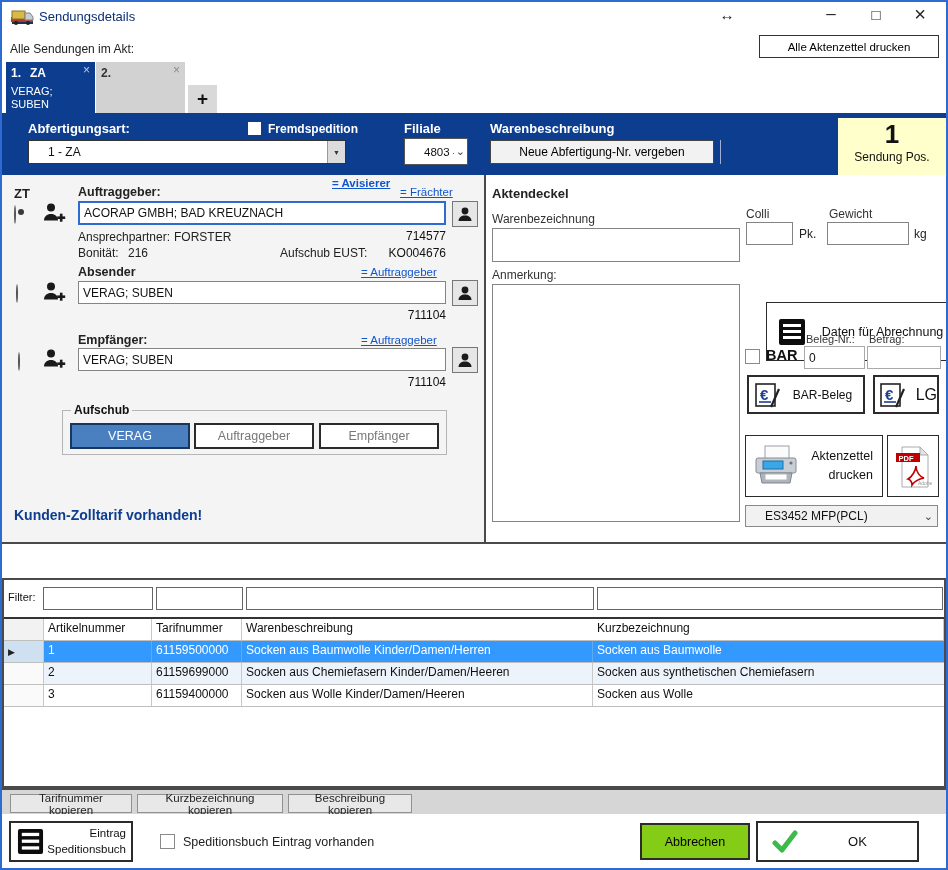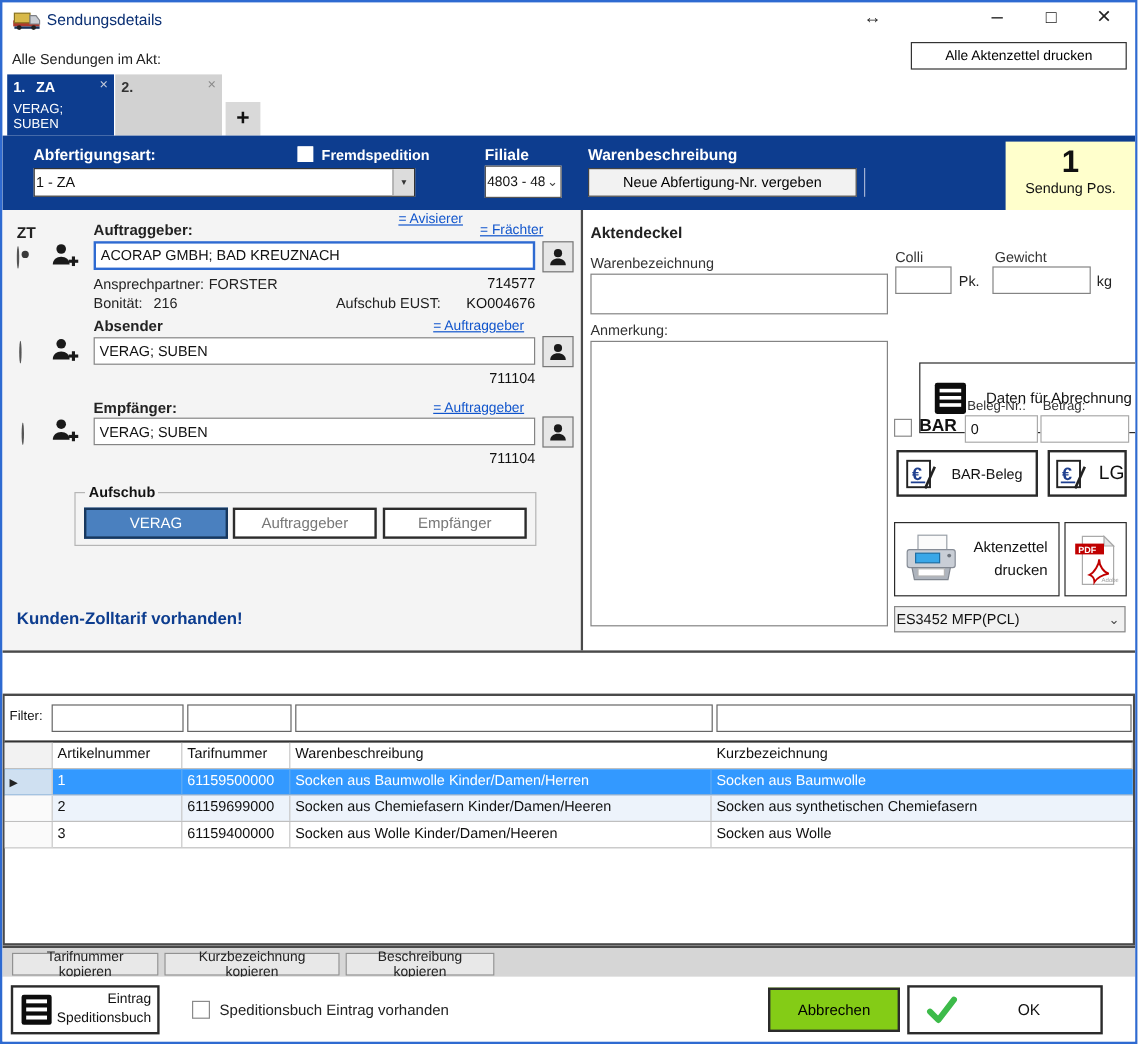--- a/index.html
+++ b/index.html
@@ -11,21 +11,21 @@
   .abs{position:absolute;box-sizing:border-box;}
   .bold{font-weight:bold;}
   .lbl{font-size:12px;color:#222;white-space:nowrap;}
   .wlbl{font-size:13px;color:#fff;font-weight:bold;white-space:nowrap;}
   .lnk{font-size:11.5px;color:#1155cc;text-decoration:underline;white-space:nowrap;cursor:pointer;}
   .num{font-size:12px;color:#111;text-align:right;}
   .tbtn{background:#fff;border:1px solid #333;font-size:11.5px;display:flex;align-items:center;justify-content:center;cursor:pointer;font-family:inherit;}
   input,textarea{font-family:"Liberation Sans",sans-serif;font-size:12px;color:#111;box-sizing:border-box;padding:1px 4px;background:#fff;border:1px solid #848484;outline:none;}
   textarea{resize:none;}
   .combo{display:flex;align-items:center;background:#fff;border:1px solid #555;overflow:hidden;}
-  .combo .ctext{flex:1;font-size:12px;padding-left:1px;white-space:nowrap;overflow:hidden;}
+  .combo .ctext{flex:1;font-size:12px;padding-left:19px;white-space:nowrap;overflow:hidden;}
   .combo .carrow{width:17px;align-self:stretch;background:#dcdcdc;border-left:1px solid #999;display:flex;align-items:center;justify-content:center;font-size:7px;color:#333;}
   .chev{font-size:11px;color:#444;padding:0 4px;}
   .radio{width:14px;height:14px;border:1px solid #555;border-radius:50%;background:#fff;position:relative;}
   .radio.sel::after{content:'';position:absolute;left:3px;top:3px;width:6px;height:6px;border-radius:50%;background:#3a3a3a;}
   .cbx{background:#fff;border:1px solid #8a8a8a;}
   .tab{color:#fff;font-size:12px;}
   .tabclose{position:absolute;top:2px;right:5px;font-size:12px;line-height:12px;cursor:pointer;}
   .personbtn{background:#e6e6e6;border:1px solid #777;display:flex;align-items:center;justify-content:center;cursor:pointer;}
   .bigbtn{background:#fff;border:2px solid #2b2b2b;display:flex;align-items:center;cursor:pointer;}
   .gridcell{font-size:12px;white-space:nowrap;overflow:hidden;padding:2px 4px;border-right:1px solid #c8c8c8;box-sizing:border-box;}
@@ -100,21 +100,21 @@
     <span class="abs radio sel" style="left:12px;top:31px;cursor:pointer;"></span>
     <span class="abs" style="left:40px;top:26px;cursor:pointer;">
       <svg width="24" height="24" viewBox="0 0 24 24">
           <circle cx="9" cy="6.5" r="4" fill="#1a1a1a"></circle>
           <path d="M2 19.5c0-4 3.1-6.5 7-6.5s7 2.5 7 6.5z" fill="#1a1a1a"></path>
           <rect x="15.2" y="15.4" width="8" height="2.6" fill="#1a1a1a"></rect>
           <rect x="17.9" y="12.7" width="2.6" height="8" fill="#1a1a1a"></rect>
         </svg>
     </span>
     <span class="abs lbl bold" style="left:76px;top:10px;font-size:12.5px;">Auftraggeber:</span>
-    <span class="abs lnk" style="left:330px;top:2px;">= Avisierer</span>
+    <span class="abs lnk" style="left:330px;top:2px;font-weight:bold;">= Avisierer</span>
     <span class="abs lnk" style="left:398px;top:11px;">= Frächter</span>
     <input class="abs" style="left: 76px; top: 26px; width: 368px; height: 24px; border: 2px solid rgb(46, 106, 209);" value="ACORAP GMBH; BAD KREUZNACH">
     <span class="abs personbtn" style="left:450px;top:26px;width:26px;height:26px;">
       <svg width="16" height="16" viewBox="0 0 16 16">
           <circle cx="8" cy="5" r="3.4" fill="#1a1a1a"></circle>
           <path d="M1.5 15c0-3.6 2.9-5.6 6.5-5.6s6.5 2 6.5 5.6z" fill="#1a1a1a"></path>
         </svg>
     </span>
     <span class="abs num" style="left:344px;top:54px;width:100px;">714577</span>
     <span class="abs lbl" style="left:76px;top:55px;">Ansprechpartner:</span>

